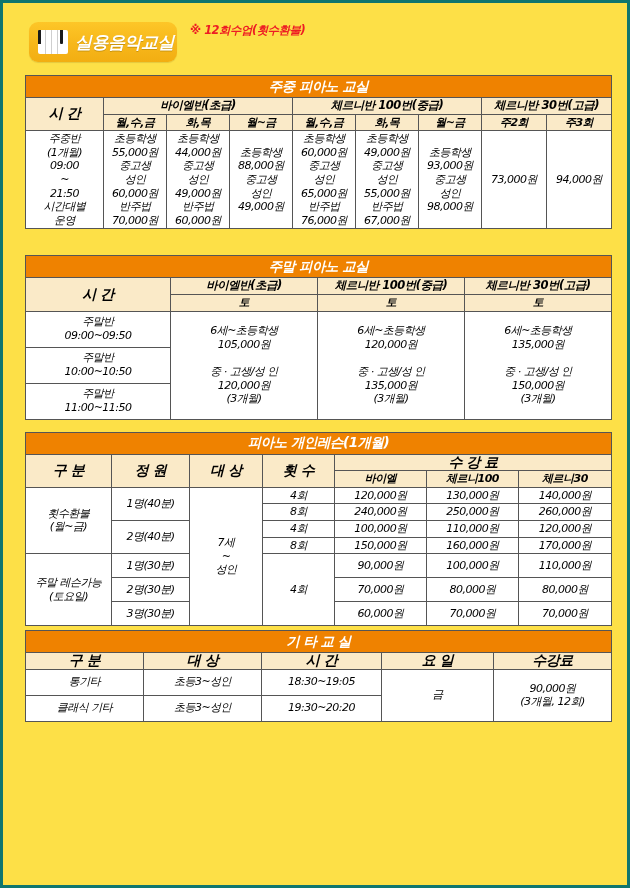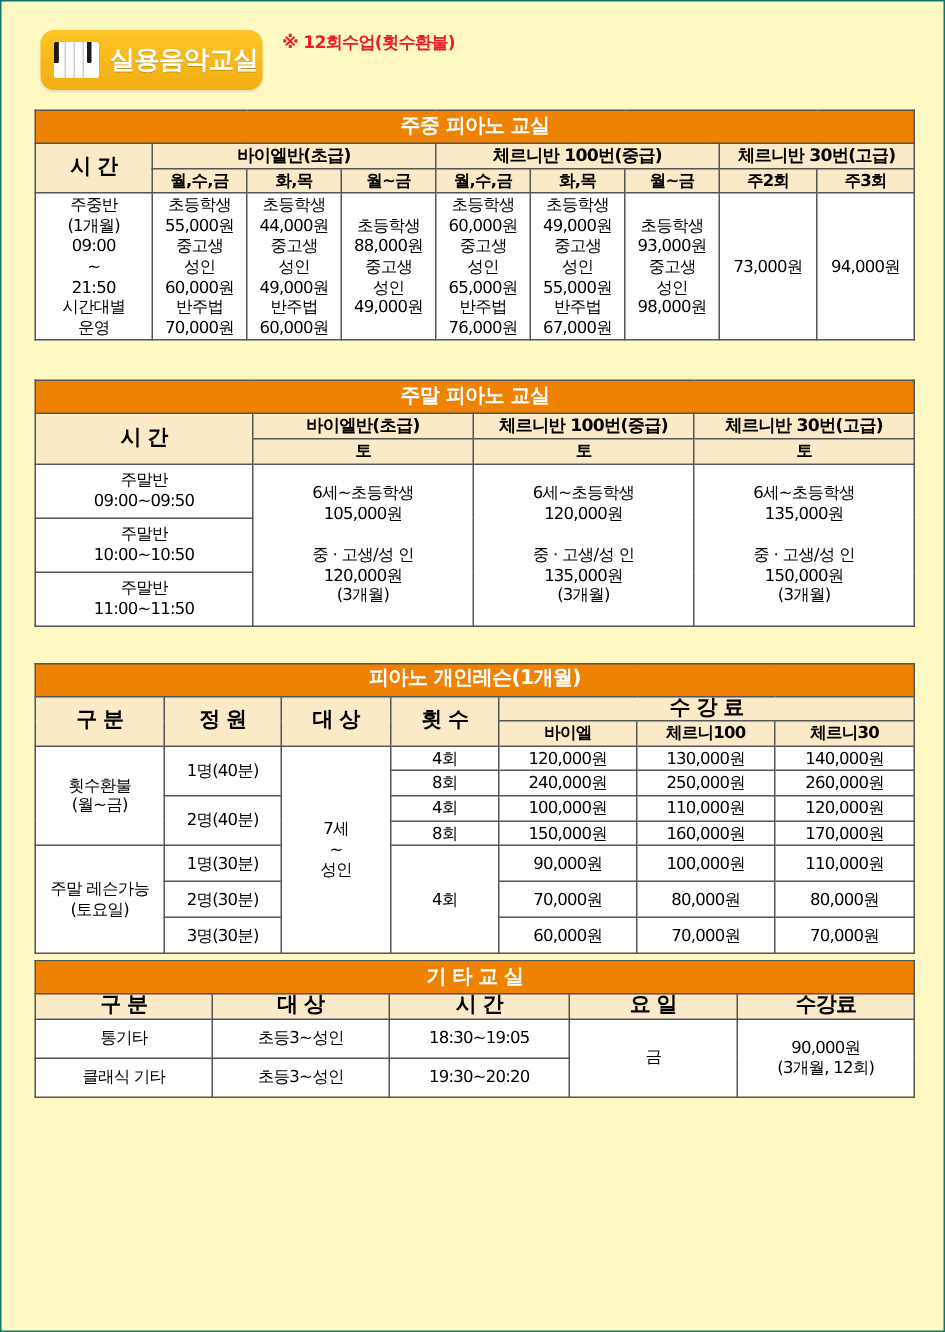--- a/index.html
+++ b/index.html
@@ -12,23 +12,24 @@
     height: 888px;
     font-family: "DejaVu Sans", "Liberation Sans", sans-serif;
     color: #000;
     overflow: hidden;
   }
   #page {
     position: relative;
     width: 630px;
     height: 888px;
     box-sizing: border-box;
-    border: 1px solid #0f766e;
-    background: #fef9c3;
+    border: 3px solid #0f766e;
+    background: #fde047;
     padding: 0;
+    font-style: italic;
   }
 
   
   .header {
     display: flex;
     align-items: flex-start;
     padding: 19px 0 0 0;
     gap: 10px;
   }
   .logo {
@@ -96,21 +97,21 @@
     font-weight: bold;
     line-height: 15.5px;
     letter-spacing: -0.45px;
     white-space: nowrap;
   }
 
   
   .tbl-wrap { margin: 0 22px; }
   .tbl-wrap.t1 { margin-top: 13px; }
   .tbl-wrap.t2 { margin-top: 26px; }
-  .tbl-wrap.t3 { margin-top: 24px; }
+  .tbl-wrap.t3 { margin-top: 12px; }
   .tbl-wrap.t4 { margin-top: 4px; }
 
   table.sheet {
     width: 586px;
     border-collapse: collapse;
     table-layout: fixed;
     border: 1.6px solid #555;
   }
   table.sheet td, table.sheet th {
     border: 1px solid #555;

